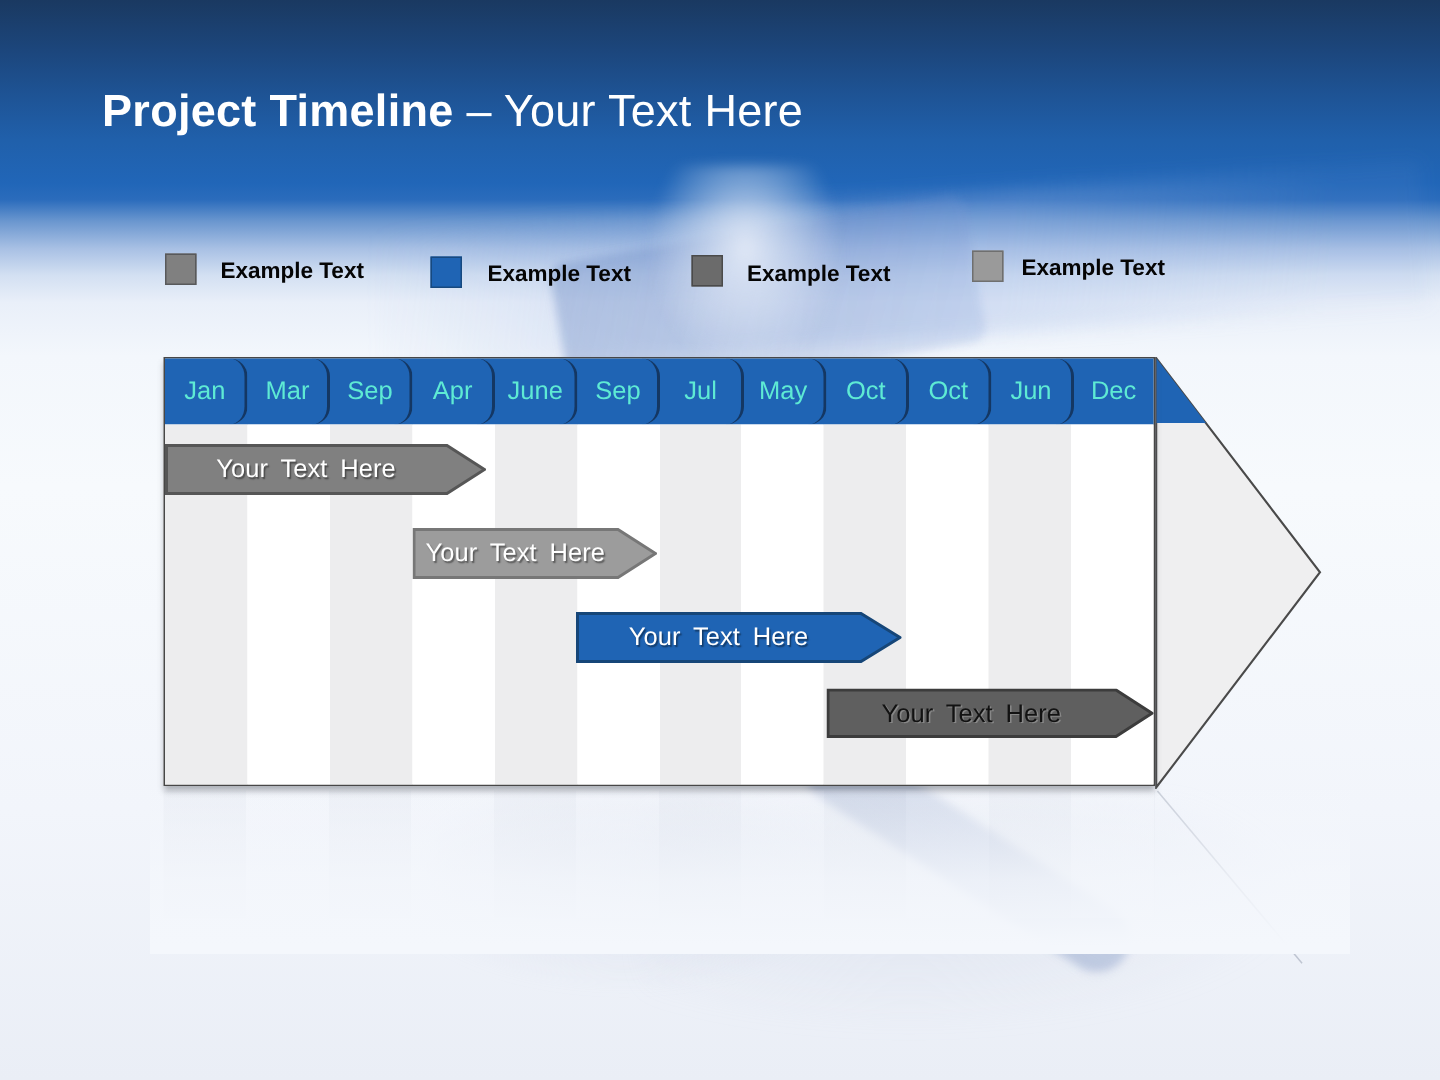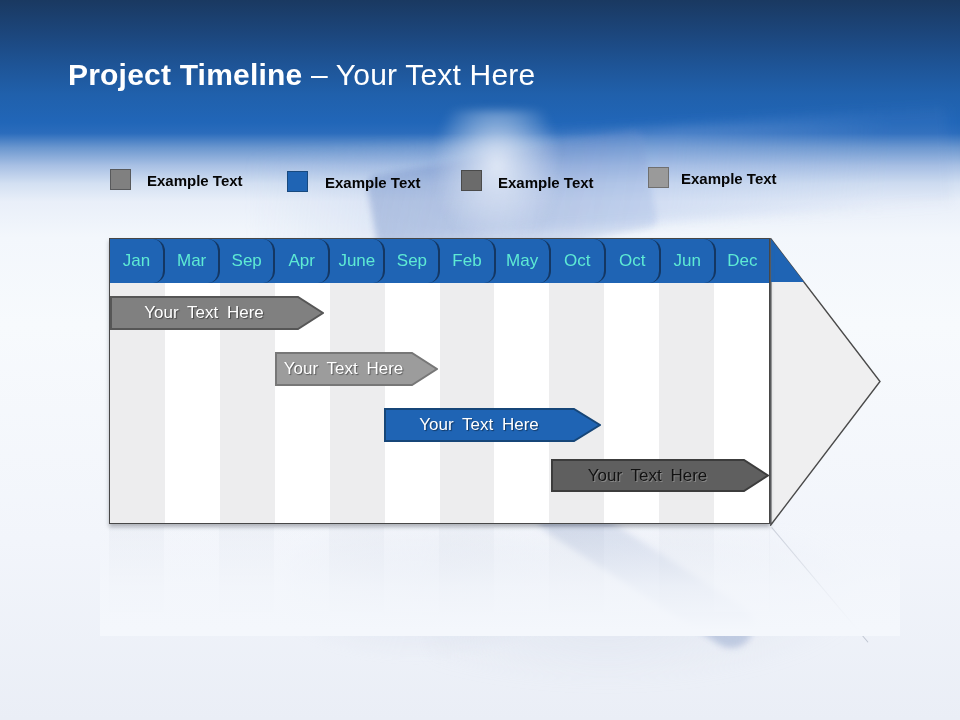--- a/index.html
+++ b/index.html
@@ -97,21 +97,21 @@
   <div class="reflection-fade"></div>
 
   <div class="tl-table">
     <div class="tl-header" id="month-row">
         <div class="tl-hcell">Jan</div>
         <div class="tl-hcell">Mar</div>
         <div class="tl-hcell">Sep</div>
         <div class="tl-hcell">Apr</div>
         <div class="tl-hcell">June</div>
         <div class="tl-hcell">Sep</div>
-        <div class="tl-hcell">Feb</div>
+        <div class="tl-hcell">Jul</div>
         <div class="tl-hcell">May</div>
         <div class="tl-hcell">Oct</div>
         <div class="tl-hcell">Oct</div>
         <div class="tl-hcell">Jun</div>
         <div class="tl-hcell">Dec</div>
       </div>
     <div class="tl-body" id="body-cols">
         <div class="tl-col odd"></div>
         <div class="tl-col even"></div>
         <div class="tl-col odd"></div>

